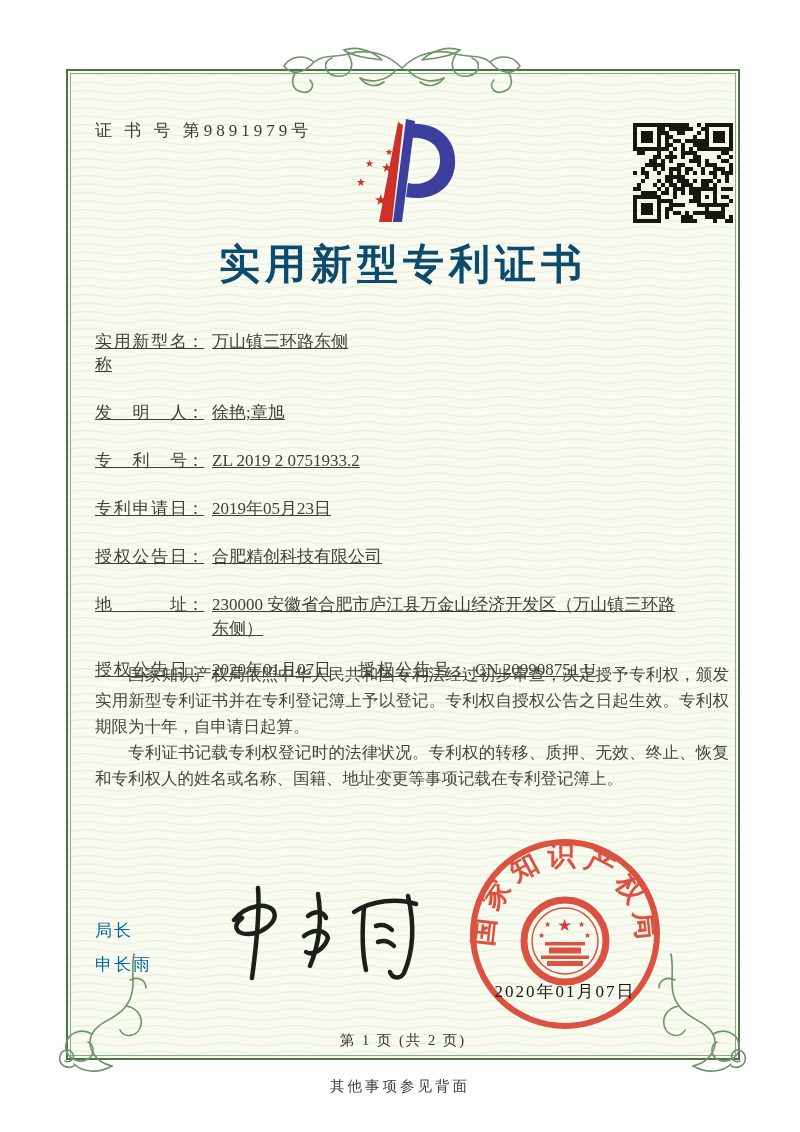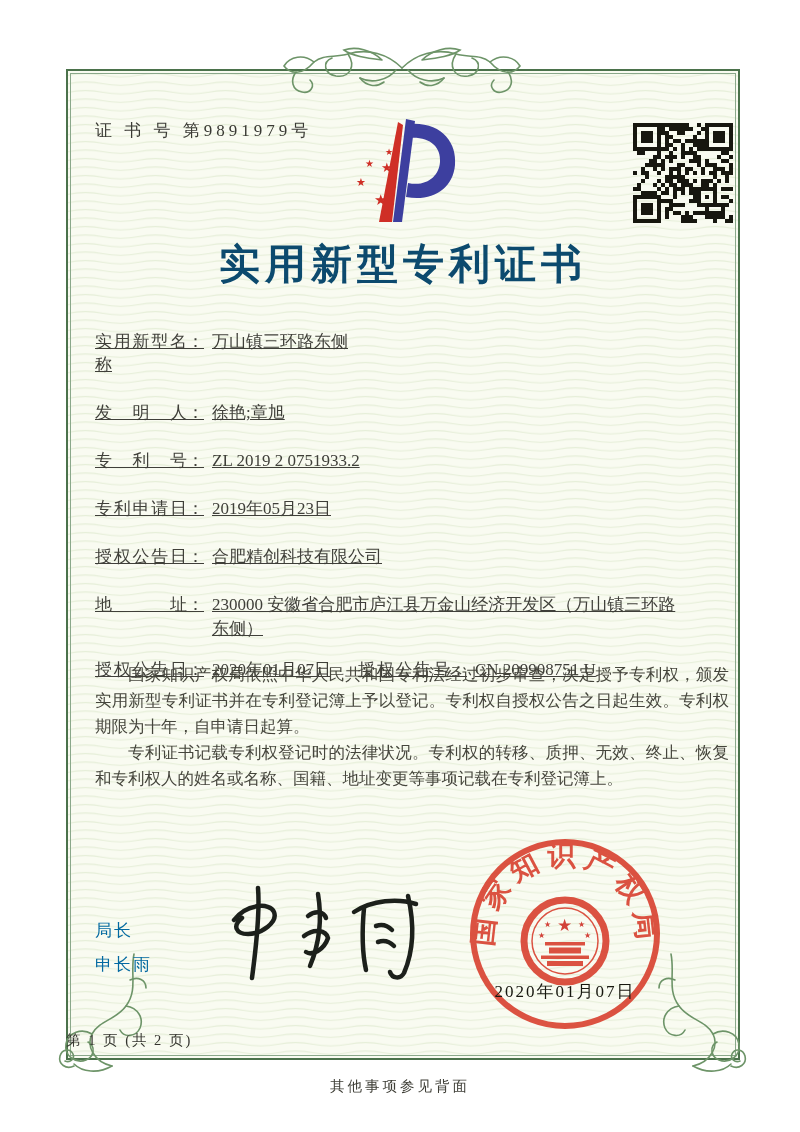--- a/index.html
+++ b/index.html
@@ -46,21 +46,21 @@
     line-height:26px;color:#45453c;text-align:justify;
   }
   .paras p{margin:0;text-indent:2em;}
   .signer{position:absolute;left:95px;top:914px;font-family:"Liberation Sans","DejaVu Sans",sans-serif;
     font-size:17px;color:#0369a1;letter-spacing:2px;line-height:34px;}
   .signature{position:absolute;left:212px;top:878px;}
   .signature path{fill:none;stroke:#1c201b;stroke-width:4.5;stroke-linecap:round;stroke-linejoin:round;}
   .seal{position:absolute;left:465px;top:835px;}
   .seal-date{position:absolute;left:465px;top:980px;width:200px;text-align:center;
     font-size:17px;color:#17170f;letter-spacing:2px;z-index:5;}
-  .footer-page{position:absolute;left:66px;top:1031px;width:674px;text-align:left;
+  .footer-page{position:absolute;left:66px;top:1031px;width:674px;text-align:center;
     font-size:14.5px;color:#34342e;letter-spacing:2px;}
   .back-note{position:absolute;left:0;top:1077px;width:800px;text-align:center;
     font-size:14.5px;color:#3d3d35;letter-spacing:3px;}
   .star{fill:#cf2f26;}
 </style>
 </head>
 <body>
 
 <div class="page">
 

